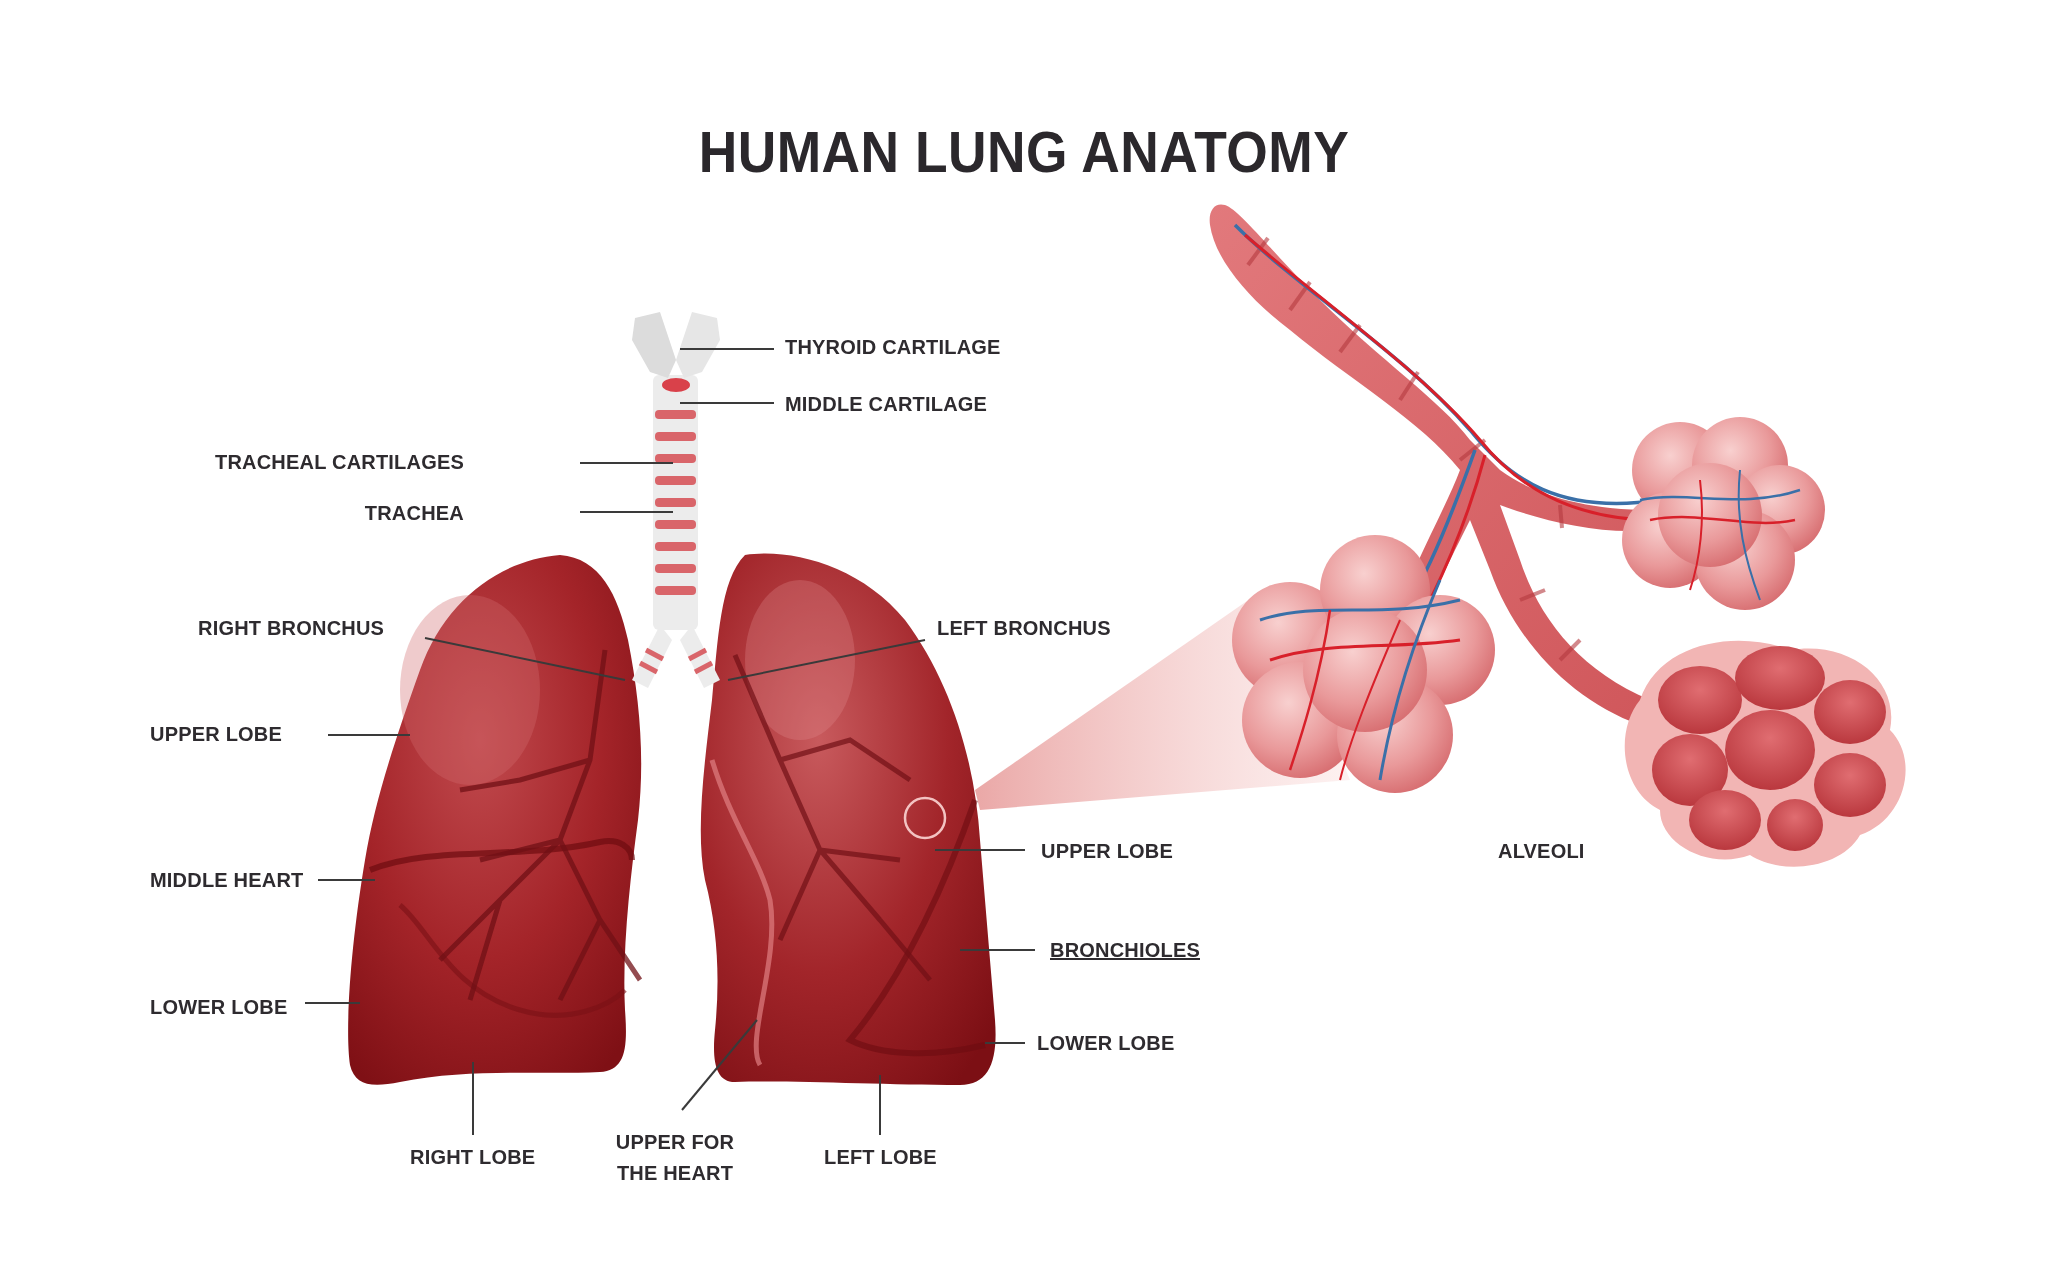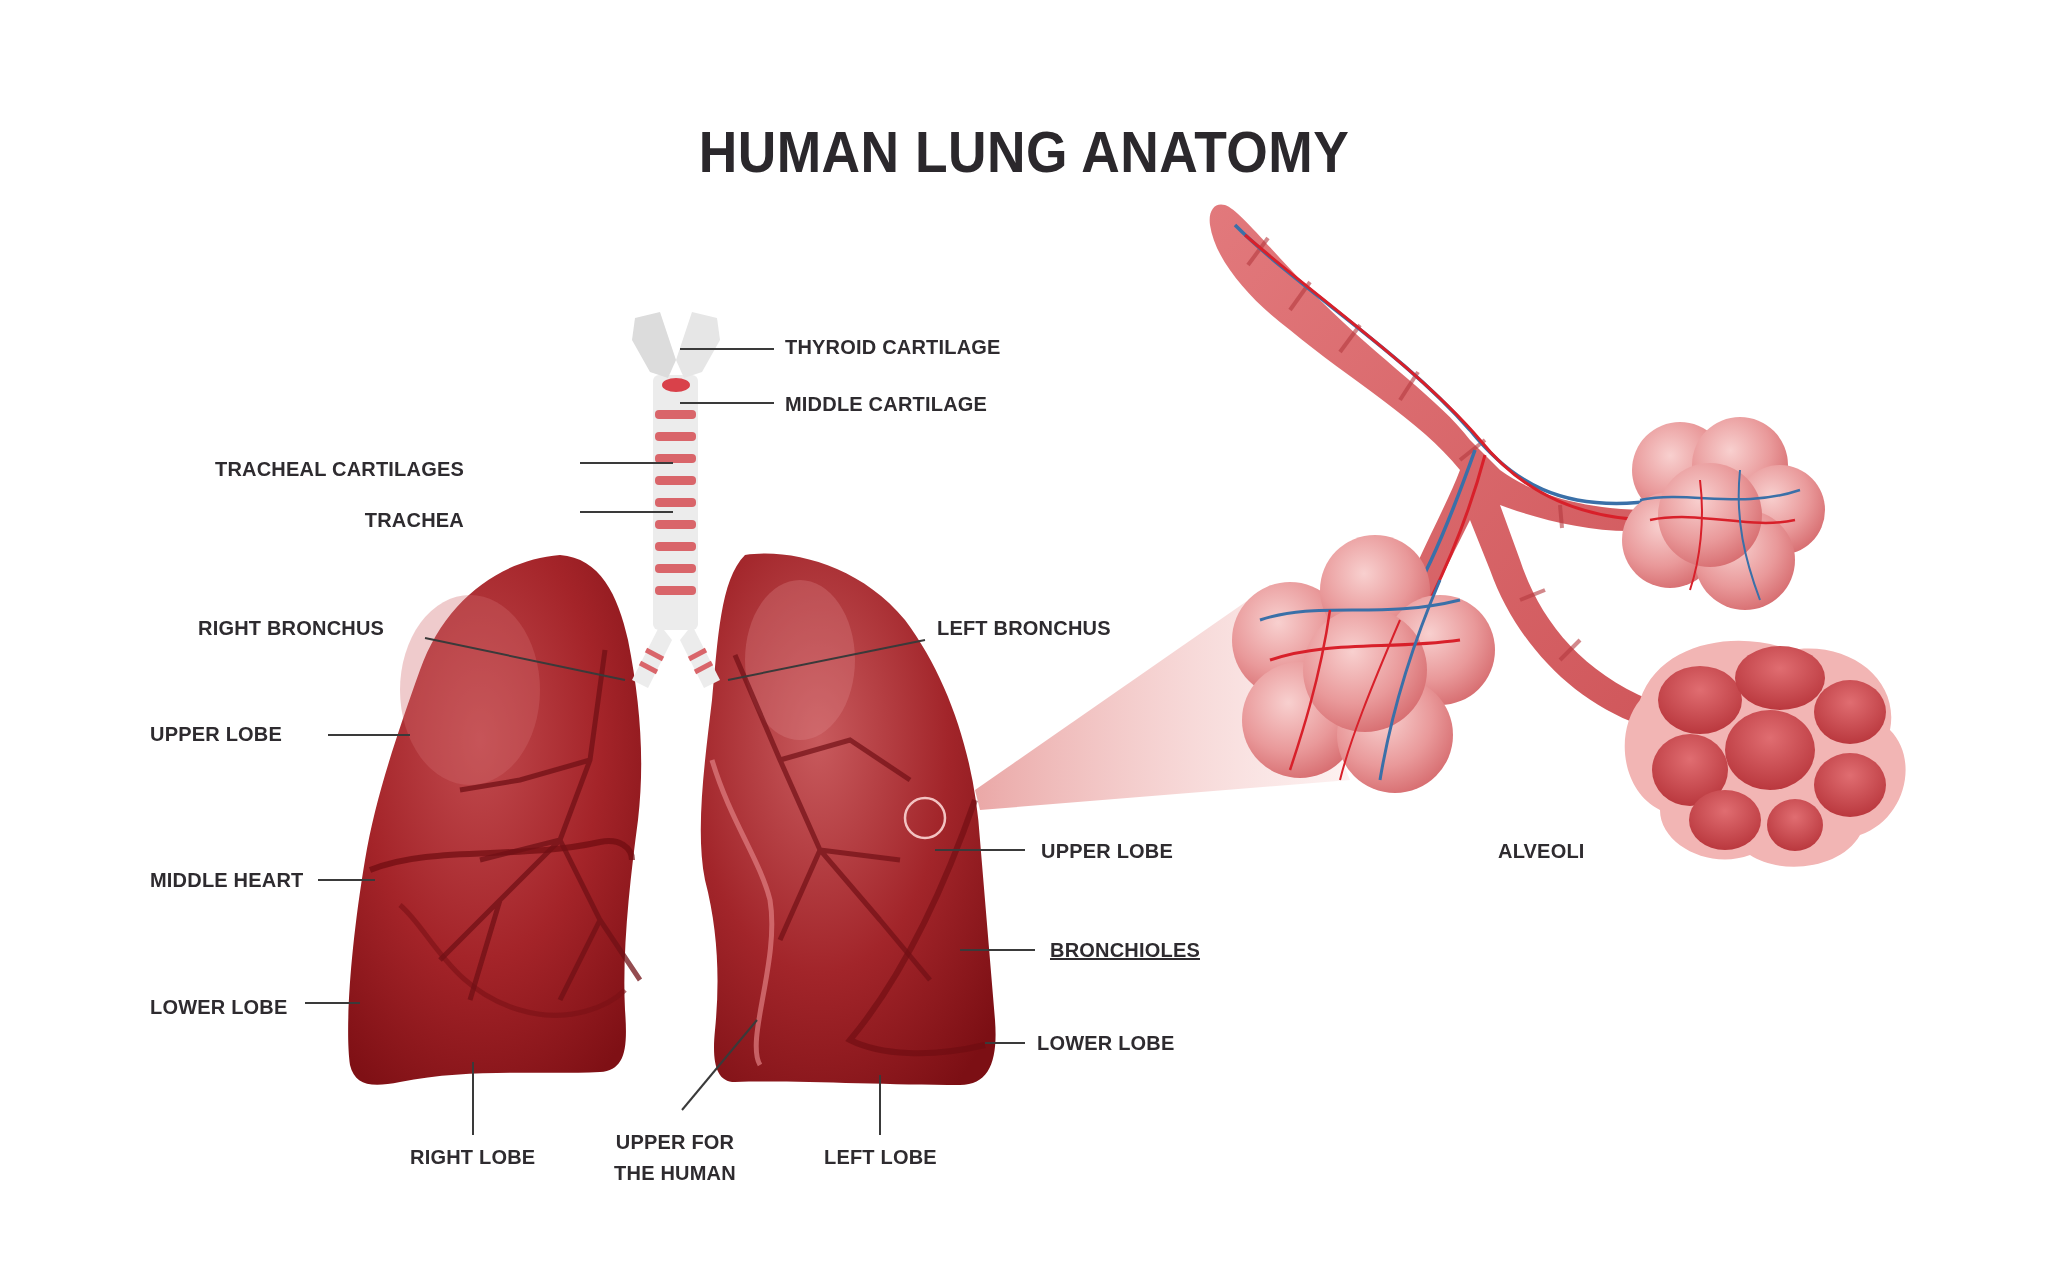--- a/index.html
+++ b/index.html
@@ -4,21 +4,21 @@
 <style>
   html, body { margin:0; padding:0; background:#ffffff; }
   body { width:2048px; height:1287px; position:relative; overflow:hidden;
          font-family:"Liberation Sans", "DejaVu Sans", sans-serif; color:#2b282c; }
   #stage { position:absolute; left:0; top:0; width:1940px; height:1287px; }
   .title { position:absolute; left:0; width:2048px; top:118px; text-align:center;
            font-size:58px; font-weight:700; letter-spacing:0.5px; color:#2b282c;
            transform:scaleX(0.92); transform-origin:center; }
   .lbl { position:absolute; font-size:20px; font-weight:700; color:#2e2b2f;
          white-space:nowrap; letter-spacing:0.2px; line-height:28px; }
-  .lbl.right { text-align:right;margin-top:7px; }
+  .lbl.right { text-align:right; }
   .lbl.center { text-align:center; }
   svg#art { position:absolute; left:0; top:0; }
 </style>
 </head>
 <body>
 
 <div id="stage">
 
   <div class="title">HUMAN LUNG ANATOMY</div>
 
@@ -194,17 +194,17 @@
   <div class="lbl" style="left:198px; top:614px;text-align:center;">RIGHT BRONCHUS</div>
   <div class="lbl" style="left:937px; top:614px;">LEFT BRONCHUS</div>
   <div class="lbl" style="left:150px; top:720px;">UPPER LOBE</div>
   <div class="lbl" style="left:150px; top:866px;">MIDDLE HEART</div>
   <div class="lbl" style="left:150px; top:993px;">LOWER LOBE</div>
   <div class="lbl" style="left:1041px; top:837px;">UPPER LOBE</div>
   <div class="lbl" style="left:1050px; top:936px;text-decoration:underline;">BRONCHIOLES</div>
   <div class="lbl" style="left:1037px; top:1029px;">LOWER LOBE</div>
   <div class="lbl" style="left:410px; top:1143px;">RIGHT LOBE</div>
   <div class="lbl center" style="left:590px; width:170px; top:1128px;">UPPER FOR</div>
-  <div class="lbl center" style="left:590px; width:170px; top:1159px;">THE HUMAN</div>
+  <div class="lbl center" style="left:590px; width:170px; top:1159px;">THE HEART</div>
   <div class="lbl" style="left:824px; top:1143px;">LEFT LOBE</div>
   <div class="lbl" style="left:1498px; top:837px;">ALVEOLI</div>
 
 </div>
 
 </body></html>

